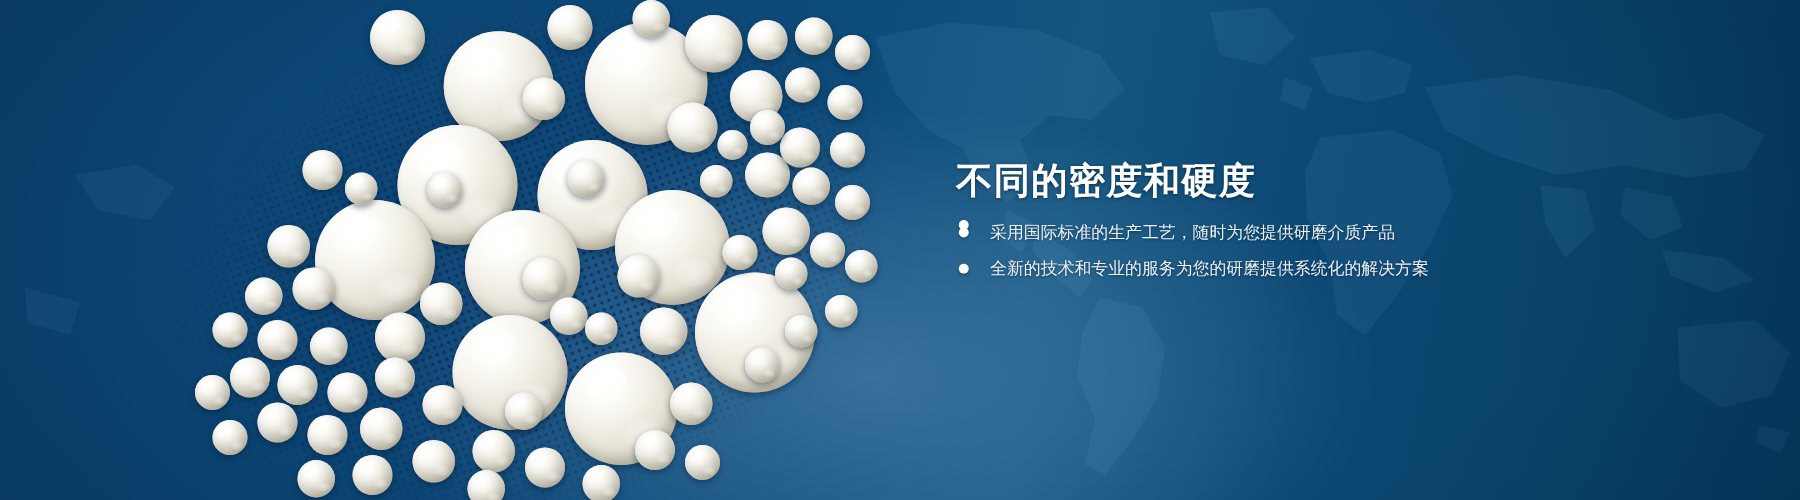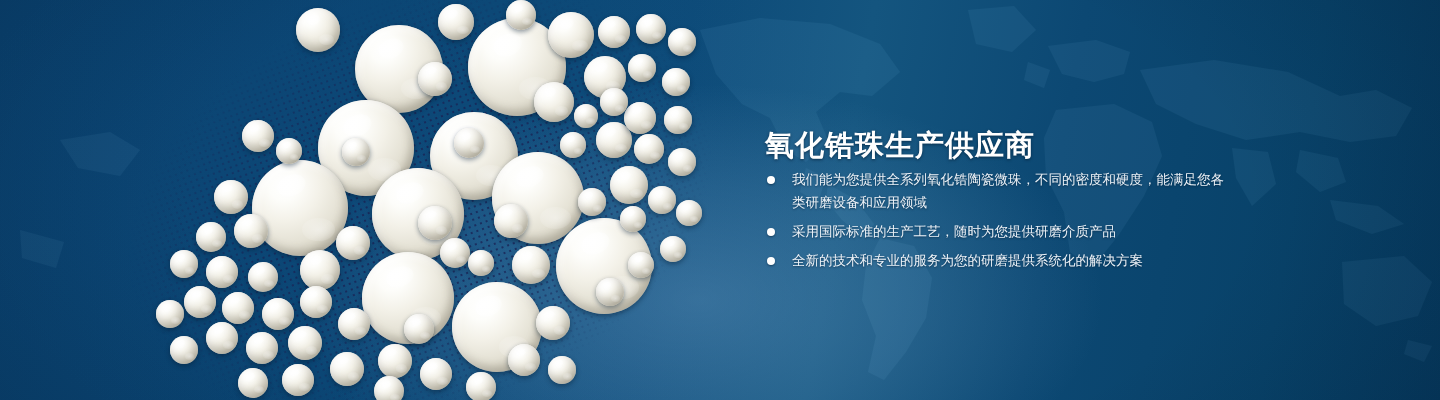--- a/index.html
+++ b/index.html
@@ -216,26 +216,25 @@
     <span class="bead" style="left:440px;top:238px;width:30px;height:30px;"></span>
     <span class="bead" style="left:468px;top:250px;width:26px;height:26px;"></span>
     <span class="bead" style="left:342px;top:138px;width:28px;height:28px;"></span>
     <span class="bead" style="left:276px;top:138px;width:26px;height:26px;"></span>
     <span class="bead" style="left:156px;top:300px;width:28px;height:28px;"></span>
     <span class="bead" style="left:170px;top:336px;width:28px;height:28px;"></span>
   </div>
 
   <div class="content">
 
-    <h1 class="headline">氧化锆珠生产供应商</h1>
+    <h1 class="headline">不同的密度和硬度</h1>
 
     <ul class="points">
       <li>
         <span class="dot"></span>
-        <span>我们能为您提供全系列氧化锆陶瓷微珠，不同的密度和硬度，能满足您各类研磨设备和应用领域</span>
       </li>
       <li>
         <span class="dot"></span>
         <span>采用国际标准的生产工艺，随时为您提供研磨介质产品</span>
       </li>
       <li>
         <span class="dot"></span>
         <span>全新的技术和专业的服务为您的研磨提供系统化的解决方案</span>
       </li>
     </ul>

